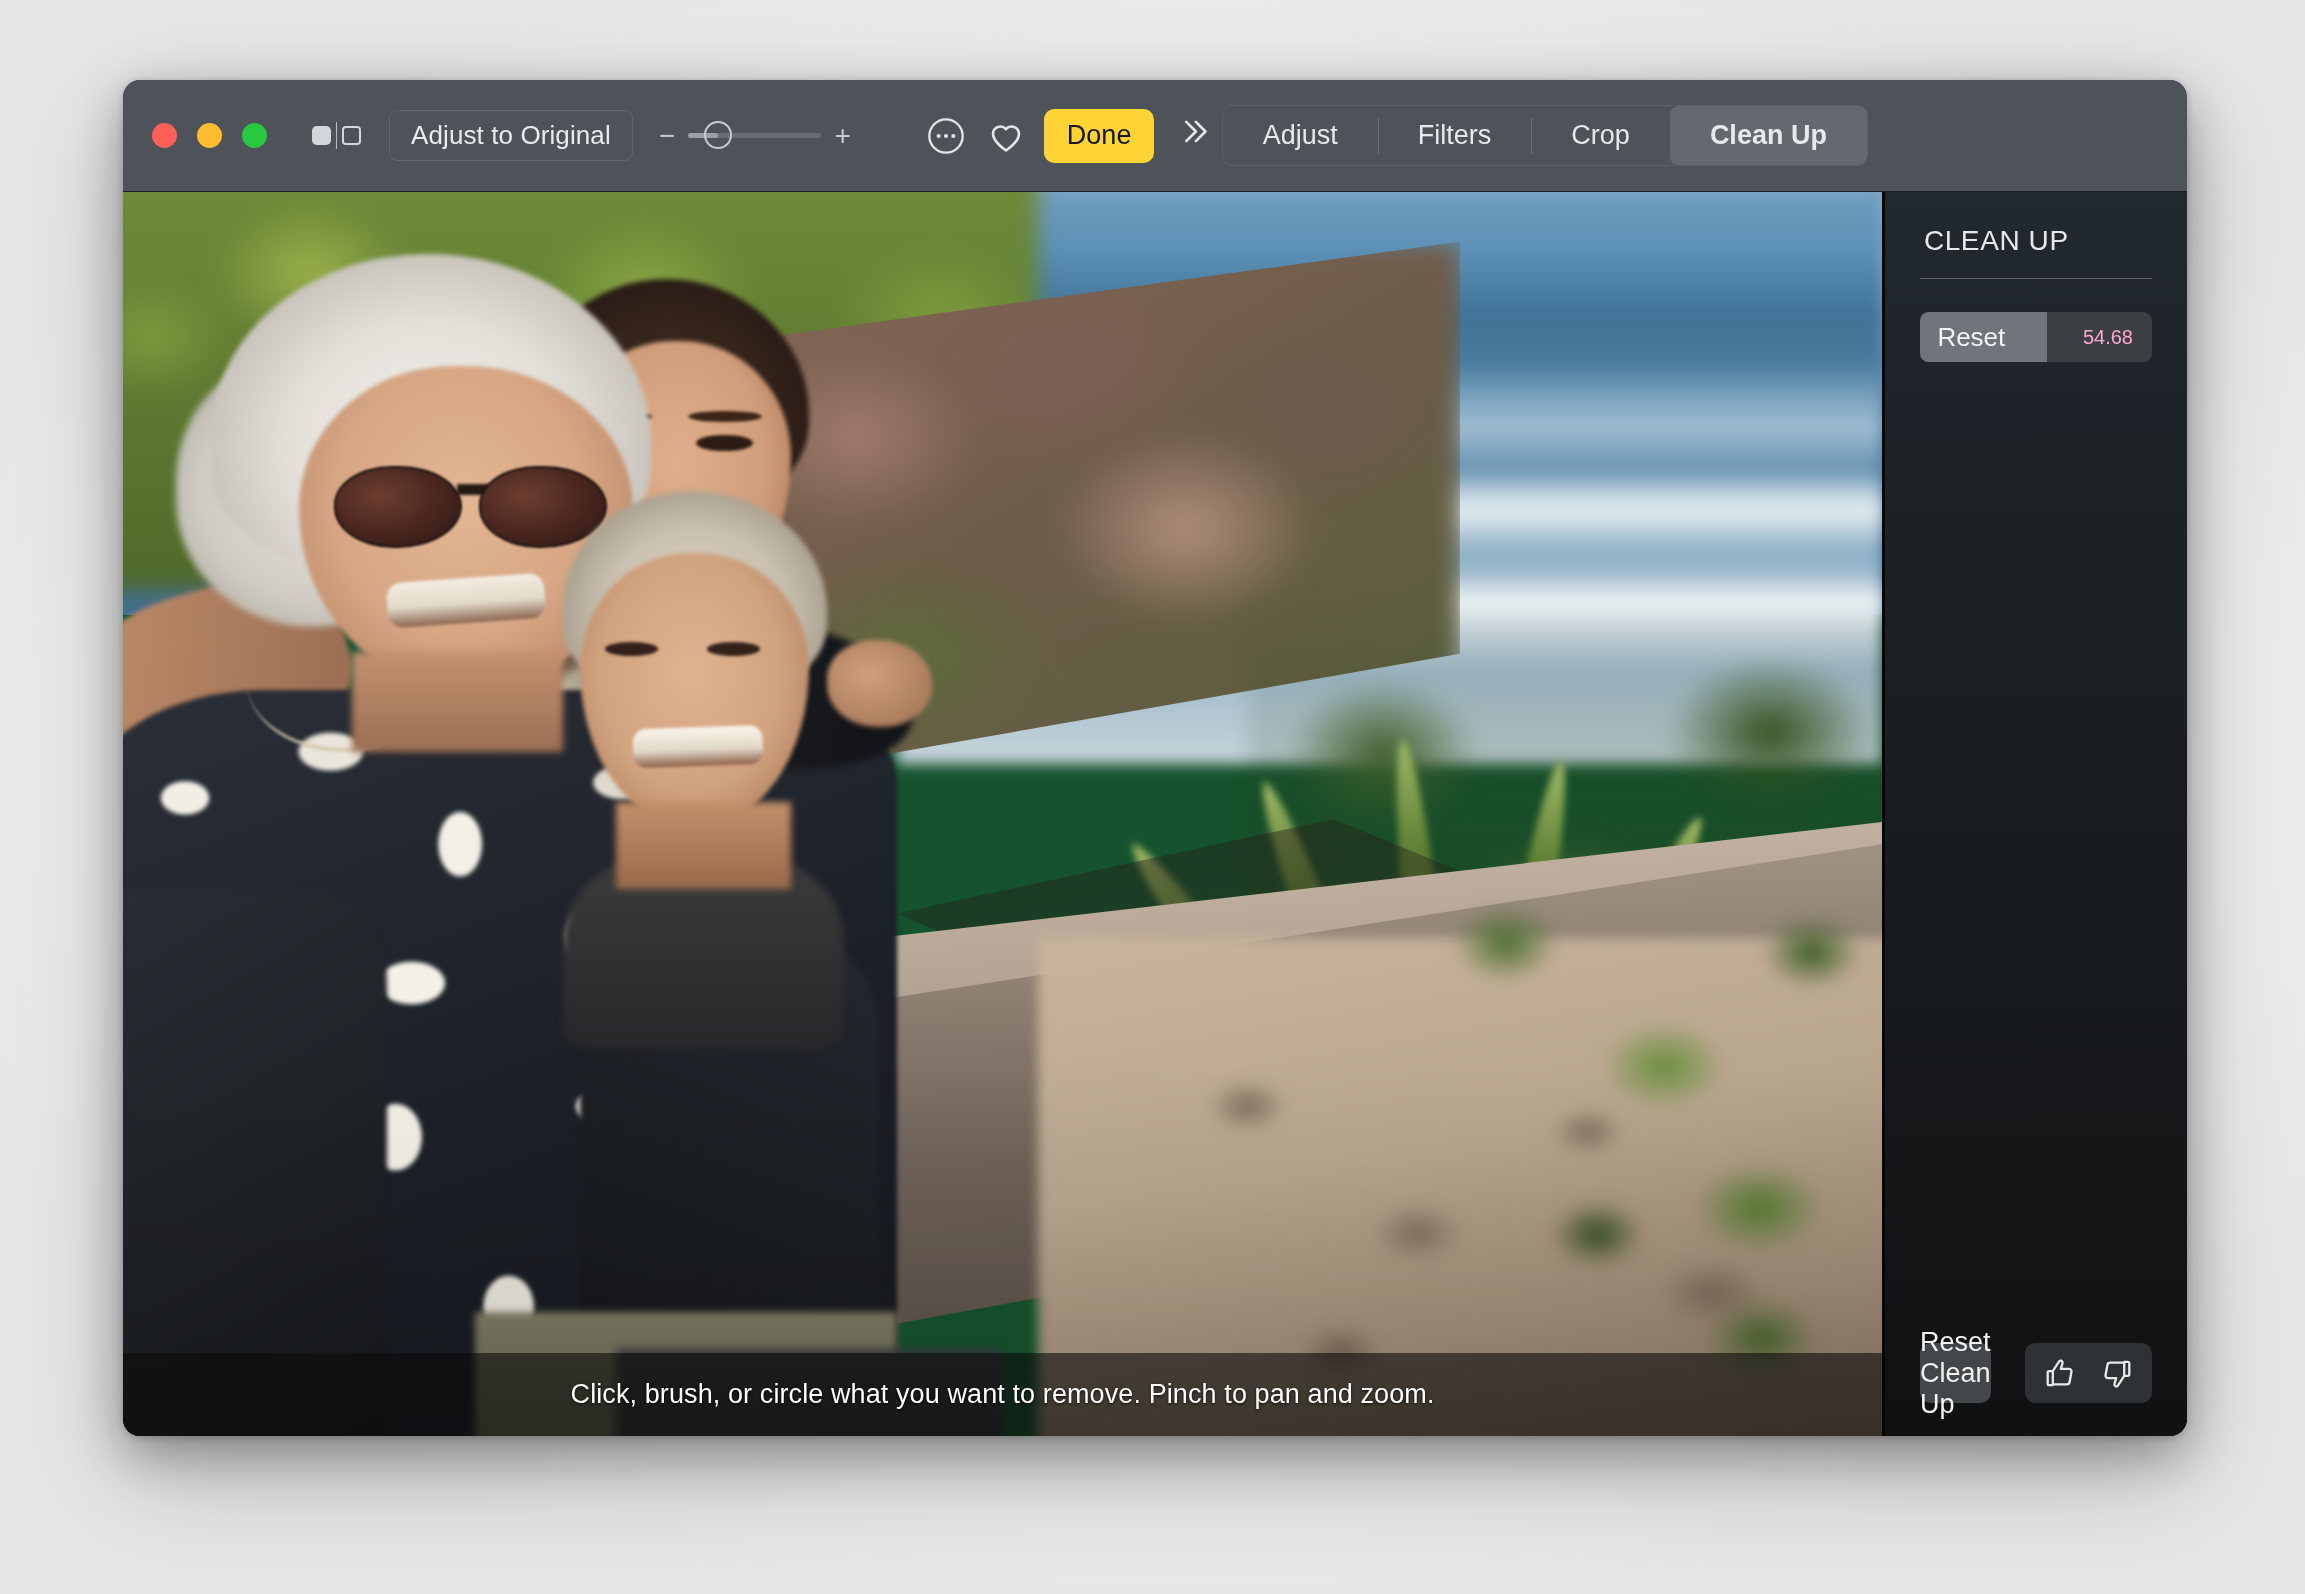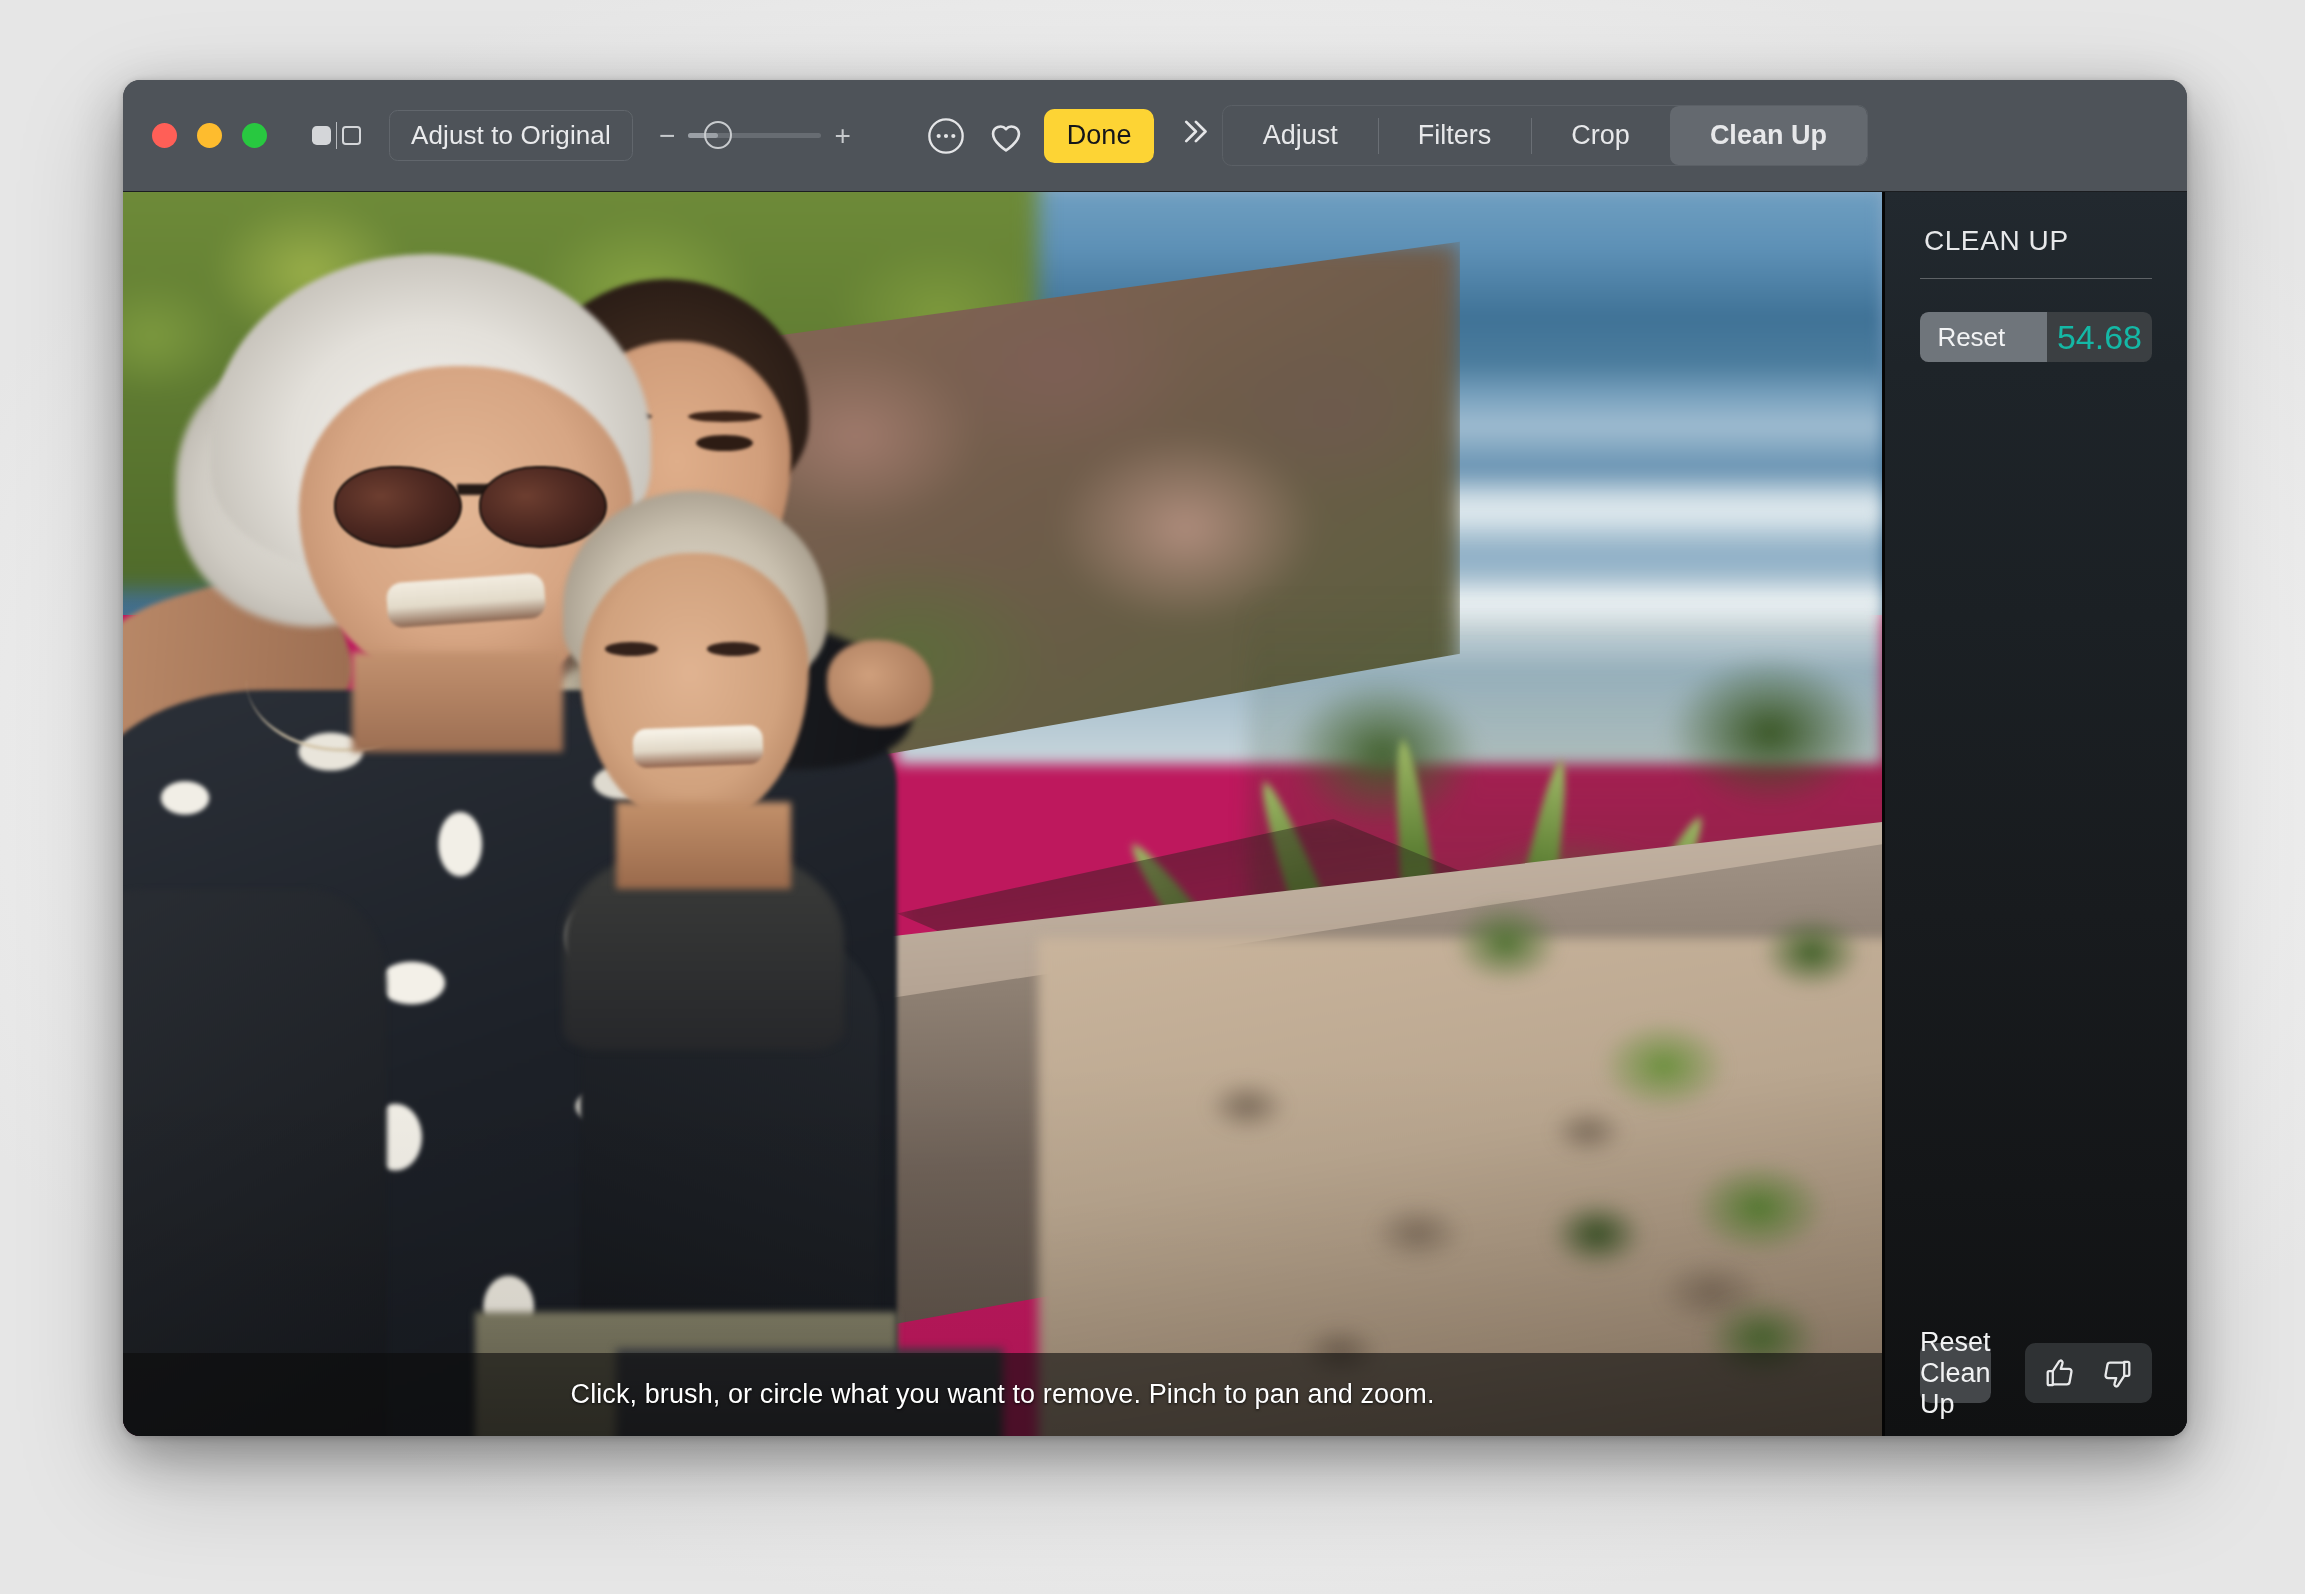--- a/index.html
+++ b/index.html
@@ -230,21 +230,21 @@
     height: calc(100% - 112px);
     background: #0a0a0a;
   }
 
   
   #canvas {
     position: relative;
     width: 1841px;
     height: 100%;
     overflow: hidden;
-    background: #be185d;
+    background: #14532d;
     border-right: 3.8px solid #050505;
     cursor: crosshair;
   }
 
   
   #photo { position: absolute; inset: 0; }
 
   .ph { position: absolute; }
 
   
@@ -684,23 +684,23 @@
   }
   #size-label {
     position: relative;
     color: #f2f3f4;
     font-size: 26px;
     padding-left: 17.3px;
   }
   #size-value {
     position: relative;
     margin-left: auto;
-    color: #14b8a6;
-    font-size: 34px;
-    padding-right: 10px;
+    color: #f9a8d4;
+    font-size: 20px;
+    padding-right: 19px;
   }
 
   
   #sidebar-bottom {
     margin-top: auto;
     margin-bottom: 33px;
     display: flex;
     align-items: center;
     gap: 34px;
   }

